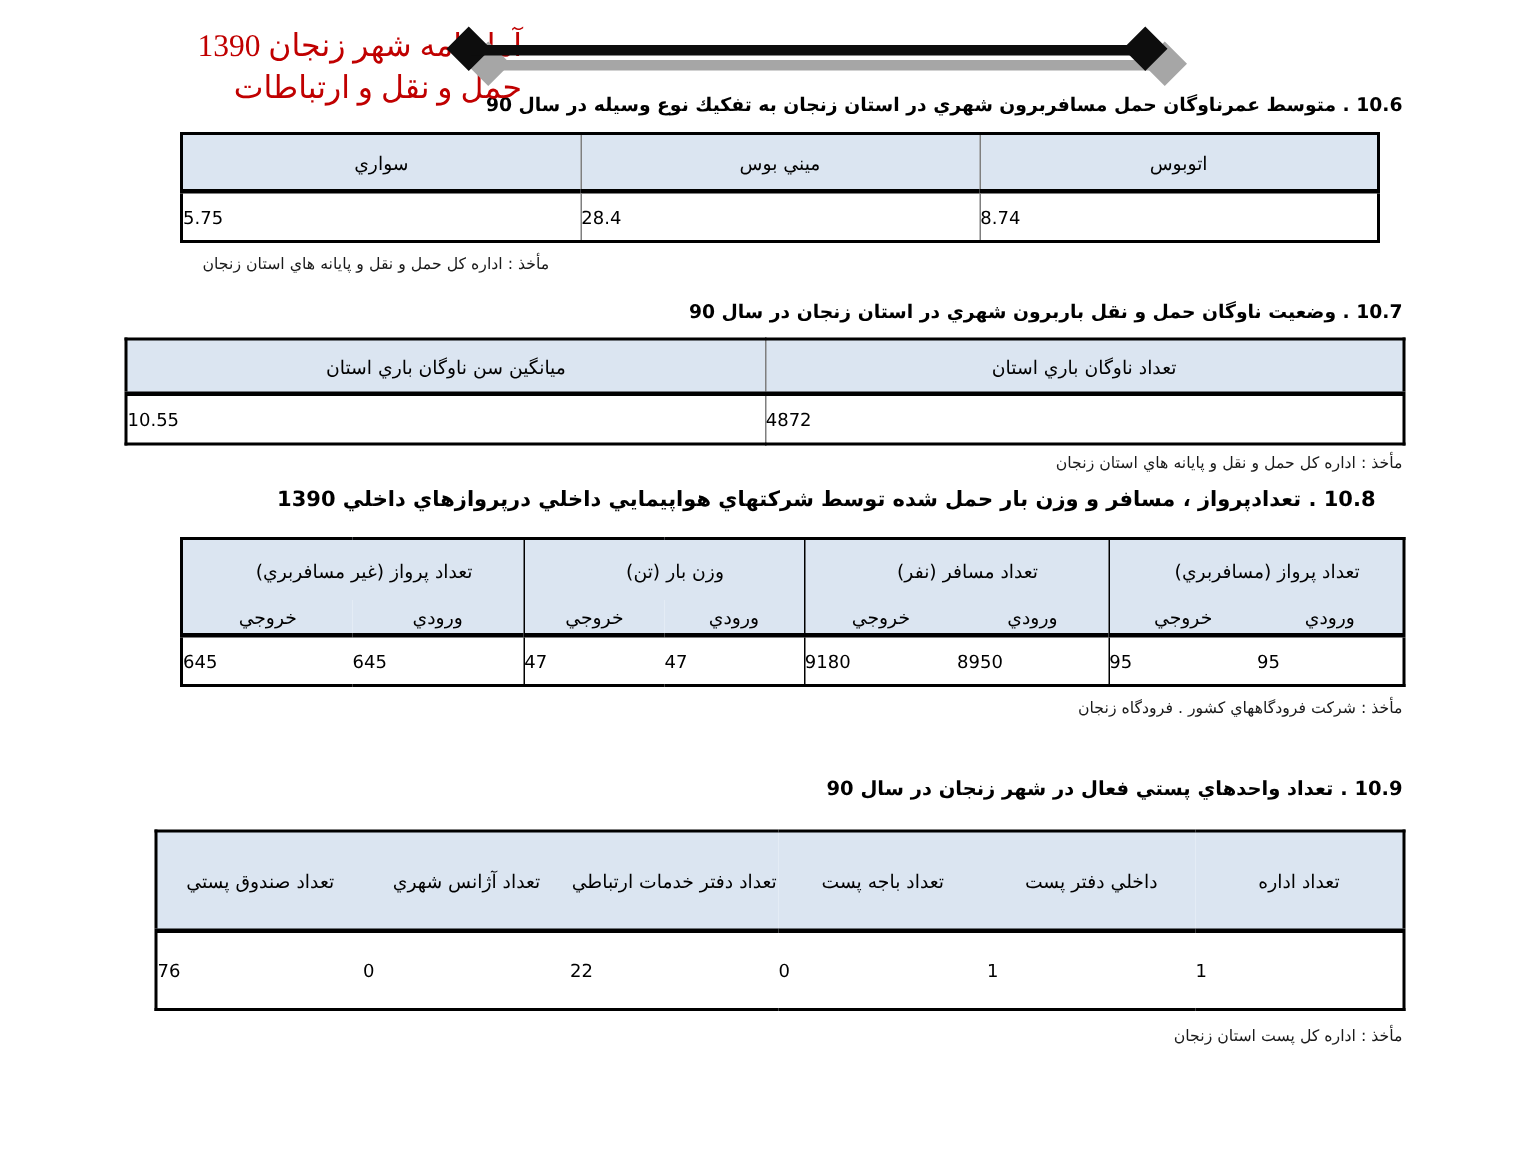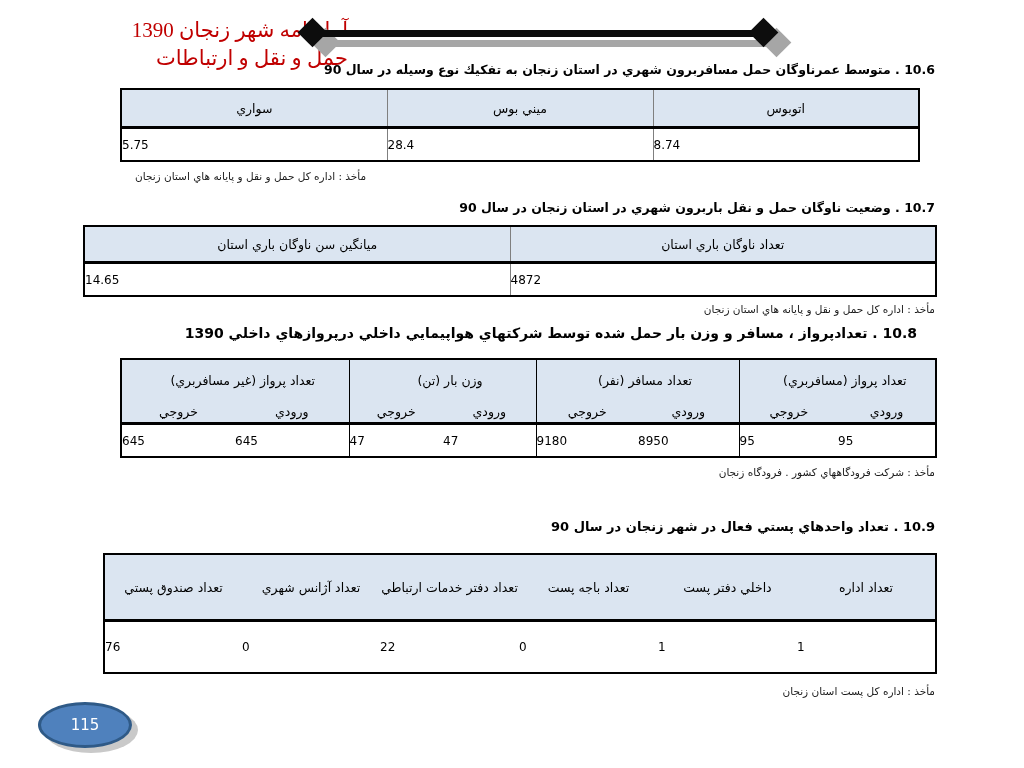--- a/index.html
+++ b/index.html
@@ -137,21 +137,21 @@
         <col style="width:426px">
         <col style="width:426px">
       </colgroup>
     <tbody>
         <tr class="h">
       <th>تعداد ناوگان باري استان</th>
       <th>ميانگين سن ناوگان باري استان</th>
     </tr>
     <tr>
       <td>4872</td>
-      <td>14.65</td>
+      <td>10.55</td>
     </tr>
   </tbody>
     </table>
   <div class="src" id="src107">مأخذ : اداره كل حمل و نقل و پايانه هاي استان زنجان</div>
 
   <div class="sec-title big" id="title108">10.8 . تعدادپرواز ، مسافر و وزن بار حمل شده توسط شركتهاي هواپيمايي داخلي درپروازهاي داخلي 1390</div>
   <table class="doc t108" dir="rtl">
     <colgroup>
       <col style="width:98px">
         <col style="width:99px">
@@ -217,17 +217,14 @@
       <td>1</td>
       <td>0</td>
       <td>22</td>
       <td>0</td>
       <td>76</td>
     </tr>
   </tbody>
     </table>
   <div class="src" id="src109">مأخذ : اداره كل پست استان زنجان</div>
 
-  <div class="badge">
-    <span>115</span>
-  </div>
 
 </div>
 
 </body></html>

